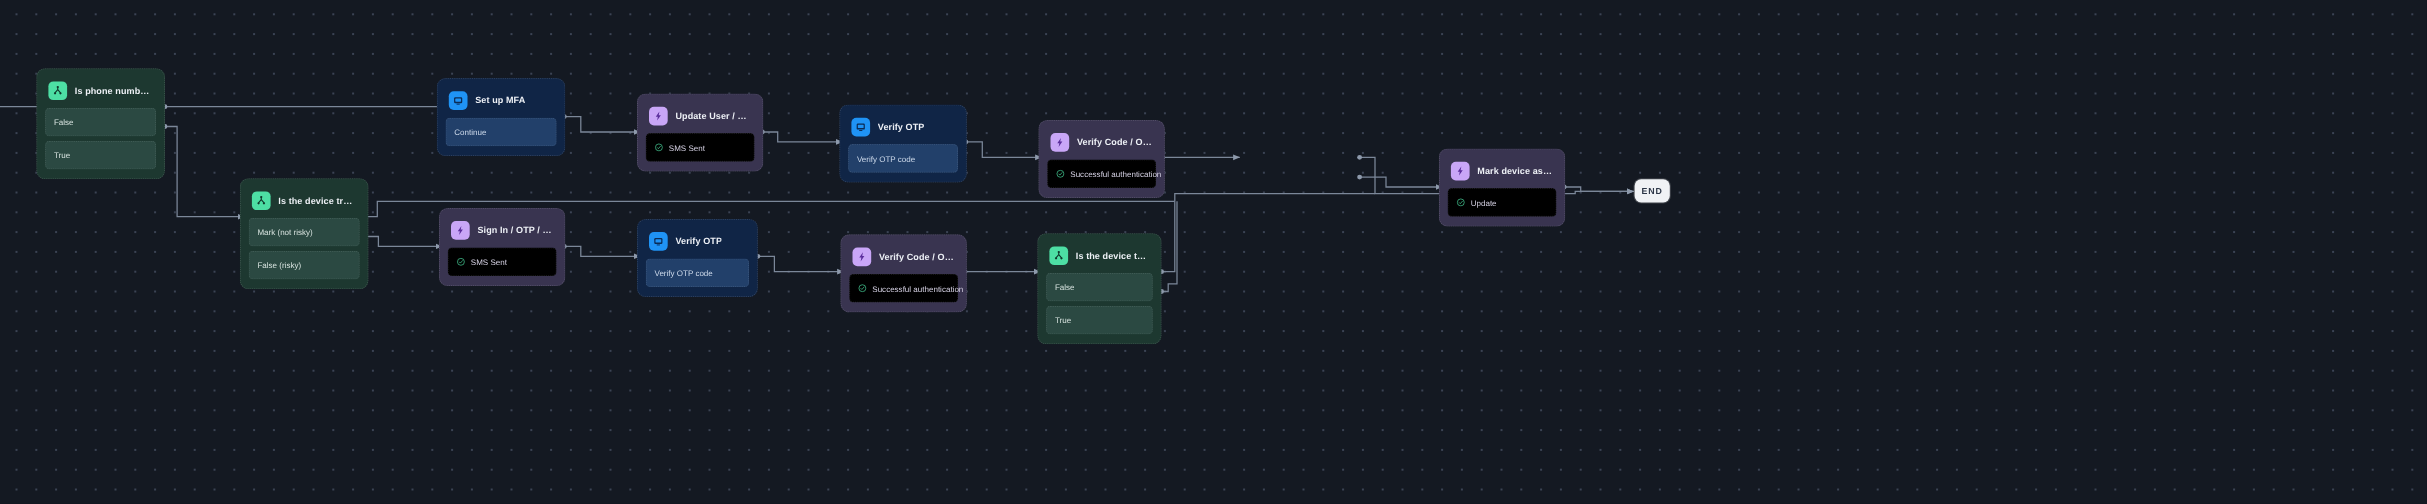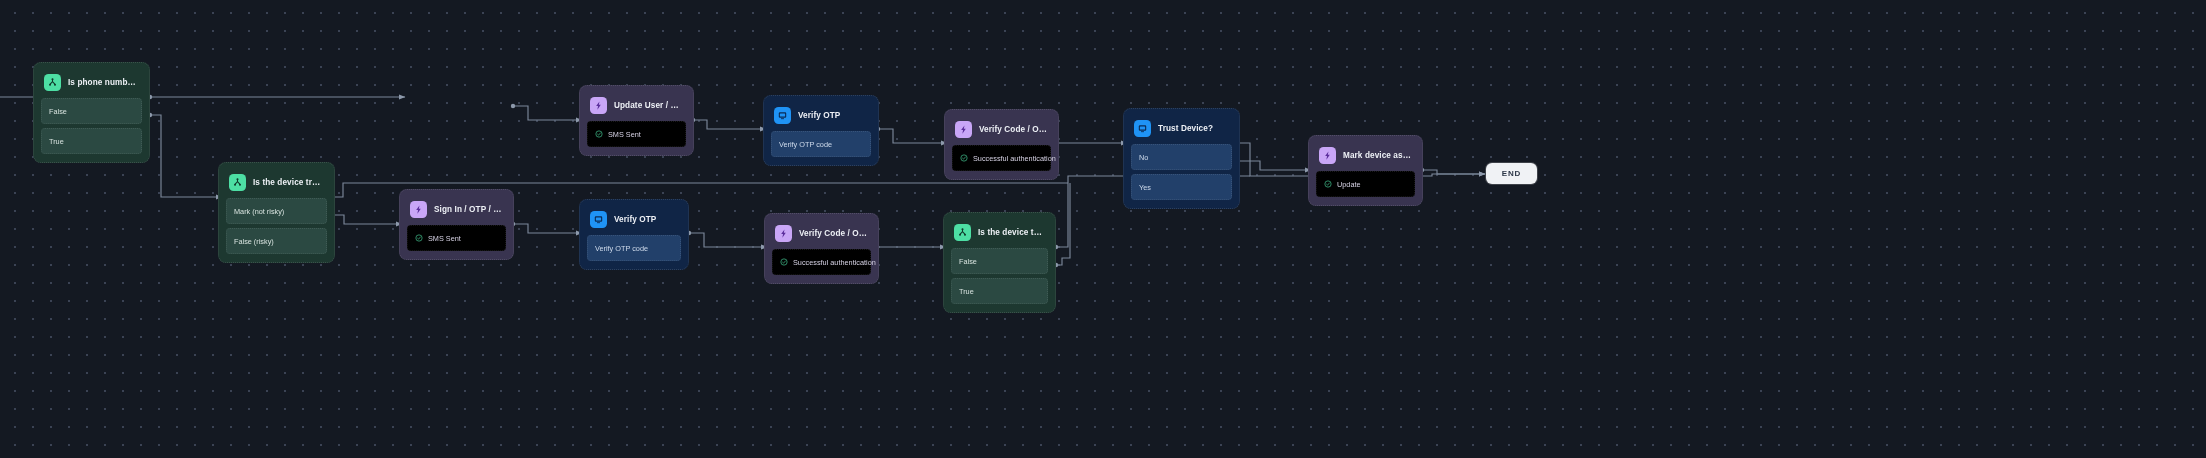--- a/index.html
+++ b/index.html
@@ -179,20 +179,37 @@
     <div class="node-body">
       <div class="row">
         <span>False</span>
       </div>
       <div class="row">
         <span>True</span>
       </div>
     </div>
   </div>
 
+  <div class="node n-blue" style="left:397px; top:71px; width:117px;">
+    <div class="node-head">
+      <span class="node-icon">
+        <svg width="11" height="11" viewBox="0 0 16 16">
+          <rect x="2.6" y="3.4" width="10.8" height="8" rx="1.6" fill="#0b2b55"></rect>
+          <rect x="4.2" y="5" width="7.6" height="4.4" rx="0.8" fill="#1f93f5"></rect>
+          <path d="M6.4 12.6 h3.2" stroke="#0b2b55" stroke-width="1.3" stroke-linecap="round"></path>
+        </svg>
+      </span>
+      <span class="node-title">Set up MFA</span>
+    </div>
+    <div class="node-body">
+      <div class="row">
+        <span>Continue</span>
+      </div>
+    </div>
+  </div>
 
   <div class="node n-purple" style="left:579px; top:85px; width:115px;">
     <div class="node-head">
       <span class="node-icon">
         <svg width="11" height="11" viewBox="0 0 16 16">
           <path d="M9.4 2 L4.6 8.9 h2.7 l-0.9 5.1 4.9 -7.1 h-2.8 z" fill="#5b2e9c"></path>
         </svg>
       </span>
       <span class="node-title">Update User / OTP / SMS</span>
     </div>
@@ -242,40 +259,20 @@
           <svg width="8" height="8" viewBox="0 0 16 16">
             <circle cx="8" cy="8" r="6.3" fill="none" stroke="#4ddfa4" stroke-width="1.2"></circle>
             <path d="M5.2 8.4 L7.1 10.3 L10.9 5.9" fill="none" stroke="#4ddfa4" stroke-width="1.2" stroke-linecap="round" stroke-linejoin="round"></path>
           </svg>
         </span>
         <span>Successful authentication</span>
       </div>
     </div>
   </div>
 
-  <div class="node n-blue" style="left:1123px; top:108px; width:117px;">
-    <div class="node-head">
-      <span class="node-icon">
-        <svg width="11" height="11" viewBox="0 0 16 16">
-          <rect x="2.6" y="3.4" width="10.8" height="8" rx="1.6" fill="#0b2b55"></rect>
-          <rect x="4.2" y="5" width="7.6" height="4.4" rx="0.8" fill="#1f93f5"></rect>
-          <path d="M6.4 12.6 h3.2" stroke="#0b2b55" stroke-width="1.3" stroke-linecap="round"></path>
-        </svg>
-      </span>
-      <span class="node-title">Trust Device?</span>
-    </div>
-    <div class="node-body">
-      <div class="row">
-        <span>No</span>
-      </div>
-      <div class="row">
-        <span>Yes</span>
-      </div>
-    </div>
-  </div>
 
   <div class="node n-purple" style="left:1308px; top:135px; width:115px;">
     <div class="node-head">
       <span class="node-icon">
         <svg width="11" height="11" viewBox="0 0 16 16">
           <path d="M9.4 2 L4.6 8.9 h2.7 l-0.9 5.1 4.9 -7.1 h-2.8 z" fill="#5b2e9c"></path>
         </svg>
       </span>
       <span class="node-title">Mark device as trusted</span>
     </div>
@@ -391,17 +388,17 @@
     <div class="node-body">
       <div class="row">
         <span>False</span>
       </div>
       <div class="row">
         <span>True</span>
       </div>
     </div>
   </div>
 
-  <div class="n-end" style="left:1486px; top:163px; width:51px; height:21px;">
+  <div class="n-end" style="left:1486px; top:163px; width:32px; height:21px;">
     <span>END</span>
   </div>
 
 </div>
 
 </body></html>

